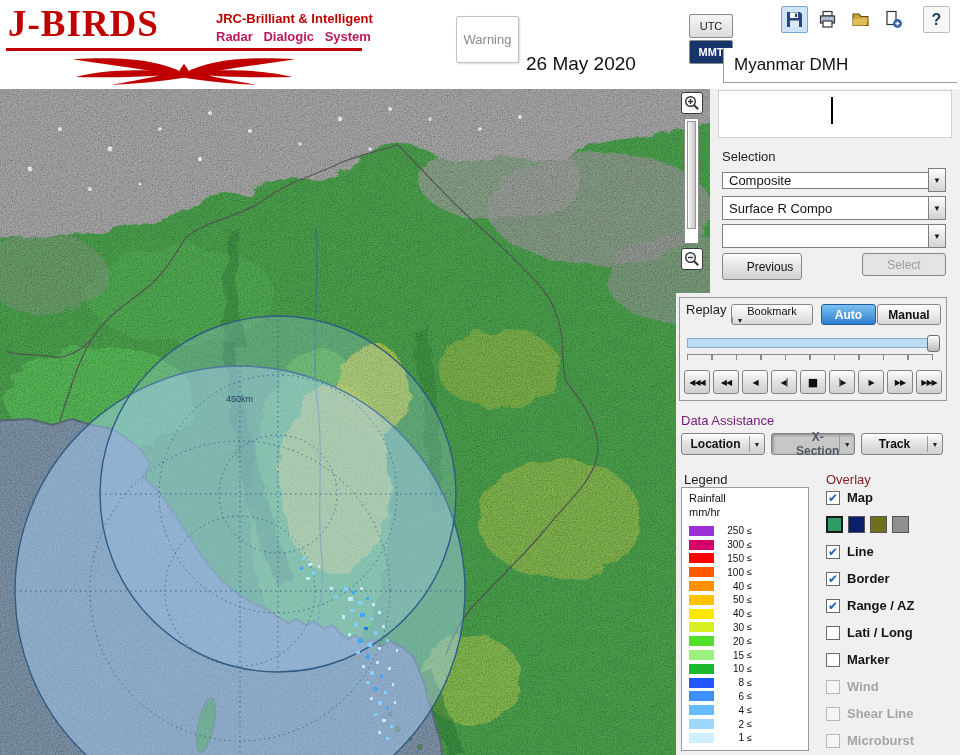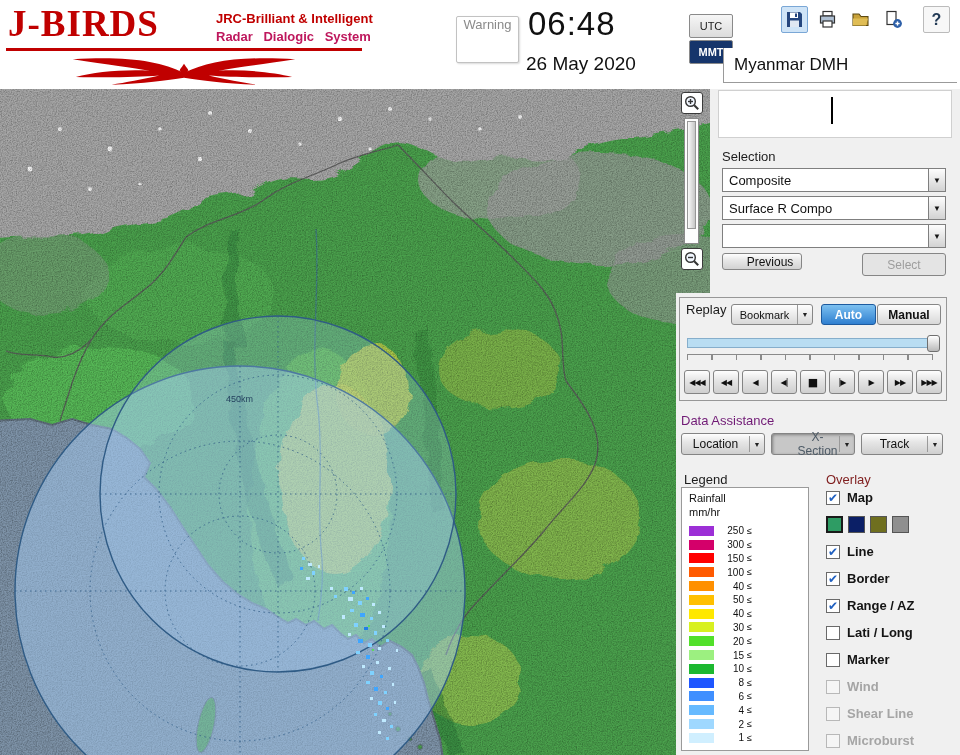--- a/index.html
+++ b/index.html
@@ -8,21 +8,21 @@
   #app { position:relative; width:960px; height:755px; background:#f0f0f0; }
 
   
   .header { position:absolute; left:0; top:0; width:960px; height:89px; background:#ffffff; }
   .logo { position:absolute; left:6px; top:2px; width:372px; height:86px; }
   .logo-title { position:absolute; left:2px; top:0; font-family:"Liberation Serif", serif; font-weight:bold; font-size:37px; color:#c00000; letter-spacing:1px;text-align:center; }
   .logo-tag1 { position:absolute; left:210px; top:9px; font-size:13px; font-weight:bold; color:#c00000; white-space:nowrap; }
   .logo-tag2 { position:absolute; left:210px; top:27px; font-size:13px; font-weight:bold; color:#be185d; word-spacing:7px; white-space:nowrap; }
   .logo-rule { position:absolute; left:0; top:46px; width:356px; height:3px; background:#c00000; }
   .logo-eagle { position:absolute; left:28px; top:51px; }
-  .warning-btn { position:absolute; left:456px; top:16px; width:63px; height:47px; background:#fff; border:1px solid #c2c2c2; border-radius:2px; box-shadow:1px 1px 2px rgba(0,0,0,.15); display:flex; justify-content:center; font-size:13px; color:#8a8a8a; }
+  .warning-btn { position:absolute; left:456px; top:16px; width:63px; height:47px; background:#fff; border:1px solid #c2c2c2; border-radius:2px; box-shadow:1px 1px 2px rgba(0,0,0,.15); display:flex; align-items:center; justify-content:center; font-size:13px; color:#8a8a8a; }
   .clock-time { position:absolute; left:528px; top:5px; font-size:33px; color:#101010; letter-spacing:1px; }
   .clock-date { position:absolute; left:526px; top:53px; font-size:19px; color:#101010; }
   .tz-btn { position:absolute; left:673px; width:44px; height:24px; display:flex; align-items:center; justify-content:center; font-size:11px; border:1px solid #8a8a8a; border-radius:2px;margin-left:16px; }
   .tz-utc { top:14px; background:linear-gradient(#f6f6f6,#dcdcdc); color:#222; }
   .tz-mmt { top:40px; background:#16356b; color:#fff; font-weight:bold; }
   .toolbar { position:absolute; left:781px; top:6px; display:flex; align-items:center; }
   .ticon { width:27px; height:27px; display:flex; align-items:center; justify-content:center; border:1px solid transparent; margin-right:6px; border-radius:2px; }
   .ticon.active { background:#cfe4f7; border:1px solid #7aa7d6; }
   .ticon.help { margin-left:10px; border:1px solid #bbb; background:#f7f7f7; font-weight:bold; font-size:16px; color:#223a55; }
   .station-box { position:absolute; left:723px; top:48px; width:234px; height:35px; background:#fff; border-left:1px solid #9a9a9a; border-bottom:1px solid #9a9a9a; display:flex; align-items:center; padding-left:10px; font-size:17px; color:#111; }
@@ -40,46 +40,46 @@
   
   .panel { position:absolute; left:710px; top:89px; width:250px; height:666px; background:#f0f0f0; }
   .note-area { position:absolute; left:8px; top:1px; width:234px; height:48px; background:#fff; border:1px solid #d0d0d0; }
   .text-cursor { position:absolute; left:112px; top:6px; width:2px; height:27px; background:#000; }
   .sec-label { position:absolute; font-size:13px; color:#1c1c1c; }
   .selection-label { left:12px; top:60px; }
   .combo { position:absolute; left:12px; width:224px; height:24px; display:flex; }
   .combo-text { flex:1; background:#fff; border:1px solid #7f7f7f; display:flex; align-items:center; padding:0 6px; font-size:13px; color:#111; overflow:hidden; white-space:nowrap; }
   .combo-btn { width:18px; height:24px; margin-left:-1px; border:1px solid #7f7f7f; background:linear-gradient(#fdfdfd,#d2d2d2); display:flex; align-items:center; justify-content:center; font-size:8px; color:#151515; }
   .btn { display:flex; align-items:center; justify-content:center; background:linear-gradient(#fefefe,#e8e8e8 40%,#d2d2d2); border:1px solid #868686; border-radius:3px; font-size:12px; color:#111; cursor:default; }
-  .prev-btn { position:absolute; left:12px; top:164px; width:80px; height:17px;padding-left:16px; }
+  .prev-btn { position:absolute; left:12px; top:164px; width:80px; height:27px;padding-left:16px; }
   .select-btn { position:absolute; left:152px; top:164px; width:84px; height:23px; color:#9d9d9d; background:#e4e4e4; }
 
   
   .panel-lower { position:absolute; left:676px; top:293px; width:284px; height:462px; background:#f0f0f0; }
 
   .replay-box { position:absolute; left:3px; top:4px; width:268px; height:104px; border:1px solid #979797; }
   .replay-label { position:absolute; left:6px; top:4px; font-size:13px; color:#1c1c1c; }
-  .bk-btn { position:absolute; left:51px; top:6px; width:82px; height:21px; display:flex; background:linear-gradient(#fefefe,#d8d8d8); border:1px solid #868686; border-radius:3px; }
+  .bk-btn { position:absolute; left:51px; top:6px; width:82px; height:21px; display:flex; background:linear-gradient(#fefefe,#d8d8d8); border:1px solid #868686; border-radius:3px;flex-direction:column; }
   .bk-t { flex:1; display:flex; align-items:center; justify-content:center; font-size:11px; color:#111; }
   .bk-a { width:15px; border-left:1px solid #999; display:flex; align-items:center; justify-content:center; font-size:7px; color:#222; }
   .mode-btn { position:absolute; top:6px; height:21px; display:flex; align-items:center; justify-content:center; font-size:12px; font-weight:bold; border:1px solid #868686; border-radius:3px; background:linear-gradient(#fefefe,#d8d8d8); color:#111; }
   .mode-auto { left:141px; width:55px; background:linear-gradient(#7cc0f0,#2f7fd0); color:#fff; border-color:#1d5a9e; }
   .mode-manual { left:197px; width:64px; }
   .replay-slider { position:absolute; left:7px; top:40px; width:246px; height:10px; background:#b9ddf2; border:1px solid #86aecb; }
   .replay-thumb { position:absolute; left:239px; top:-4px; width:13px; height:17px; background:linear-gradient(#ffffff,#b9b9b9); border:1px solid #6f6f6f; border-radius:3px; }
   .replay-ticks { position:absolute; left:7px; top:56px; width:246px; height:6px; border-top:1px solid #8a8a8a; background:repeating-linear-gradient(90deg,#8a8a8a 0 1px,transparent 1px 24.5px); }
   .pb-row { position:absolute; left:4px; top:72px; display:flex; gap:3px; }
   .pb { width:26px; height:24px; display:flex; align-items:center; justify-content:center; background:linear-gradient(#fefefe,#e6e6e6 40%,#cfcfcf); border:1px solid #848484; border-radius:3px; font-size:8px; letter-spacing:-1px; color:#111; padding:0; font-family:"DejaVu Sans",sans-serif; }
   .pb-row .pb:nth-child(5) { font-size:11px; letter-spacing:0; }
 
   .da-label { position:absolute; left:5px; top:120px; font-size:13px; color:#701a75; }
   .da-row { position:absolute; left:5px; top:140px; display:flex; gap:6px; }
   .da-btn { width:84px; height:22px; display:flex; align-items:center; background:linear-gradient(#fefefe,#e6e6e6 40%,#cfcfcf); border:1px solid #848484; border-radius:3px; }
   .da-btn:last-child { width:82px; }
-  .da-t { flex:1; text-align:center; font-size:12px; color:#111; }
+  .da-t { flex:1; text-align:center; font-size:12px; color:#111;font-weight:bold; }
   .da-sep { width:1px; height:16px; background:#9a9a9a; }
   .da-a { width:14px; display:flex; align-items:center; justify-content:center; font-size:7px; color:#222; }
   .da-btn.pressed { background:#c7c7c7; box-shadow:inset 1px 1px 3px rgba(0,0,0,.35); }
   .da-btn.pressed .da-t { color:#4d5a66;padding-left:24px; }
 
   .legend-label { position:absolute; left:8px; top:179px; font-size:13px; color:#1c1c1c; }
   .overlay-label { position:absolute; left:150px; top:179px; font-size:13px; color:#7f1d1d; }
   .legend-box { position:absolute; left:5px; top:194px; width:128px; height:264px; background:#fff; border:1px solid #9a9a9a; }
   .lg-t1 { position:absolute; left:7px; top:4px; font-size:11px; color:#111; }
   .lg-t2 { position:absolute; left:7px; top:18px; font-size:11px; color:#111; }
@@ -116,21 +116,20 @@
           <circle cx="150" cy="23" r="5" fill="#c00000"></circle>
           <path d="M150,14 L144,23 L156,23 Z" fill="#c00000"></path>
         </svg>
       </div>
     </div>
 
     <div class="warning-btn">
       <span>Warning</span>
     </div>
 
-    <div class="clock-time">06:48</div>
     <div class="clock-date">26 May 2020</div>
 
     <div class="tz-btn tz-utc">UTC</div>
     <div class="tz-btn tz-mmt">MMT</div>
 
     <div class="toolbar">
       <div class="ticon active">
         <svg width="19" height="19" viewBox="0 0 19 19">
           <path d="M2,2 H15 L17,4 V17 H2 Z" fill="#25467e"></path>
           <rect x="5" y="2.5" width="8" height="5.5" fill="#ffffff"></rect>
@@ -341,21 +340,21 @@
     </svg>
   </div>
 
   <div class="panel">
     <div class="note-area">
       <div class="text-cursor"></div>
     </div>
 
     <div class="sec-label selection-label">Selection</div>
 
-    <div class="combo" style="top:79px;">
+    <div class="combo" style="top:79px;align-items:center;">
       <div class="combo-text">Composite</div>
       <div class="combo-btn">▼</div>
     </div>
     <div class="combo" style="top:107px;">
       <div class="combo-text">Surface R Compo</div>
       <div class="combo-btn">▼</div>
     </div>
     <div class="combo" style="top:135px;">
       <div class="combo-text"></div>
       <div class="combo-btn">▼</div>

